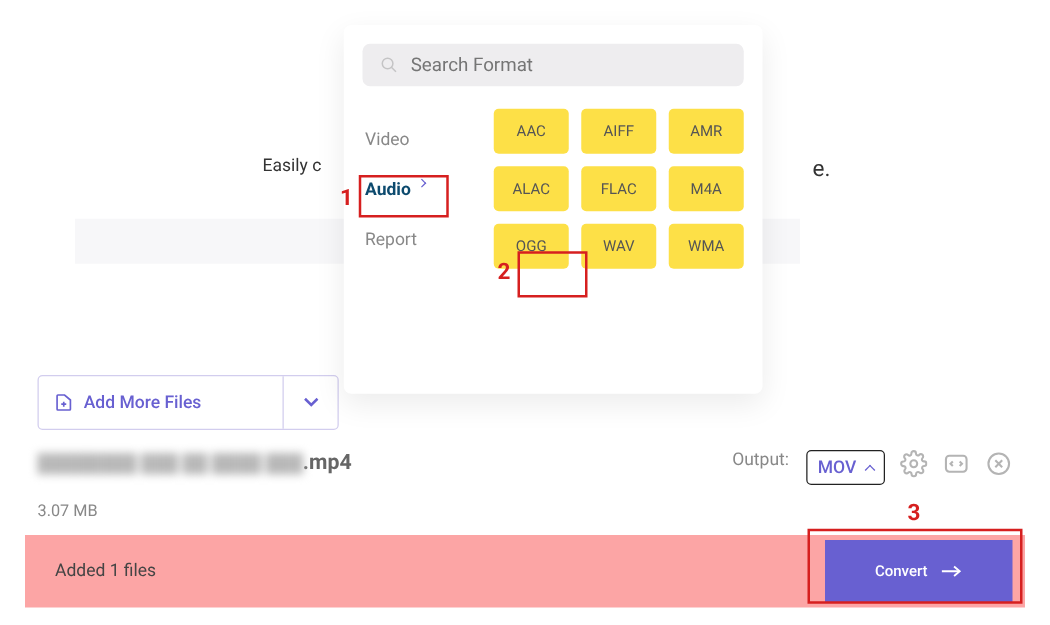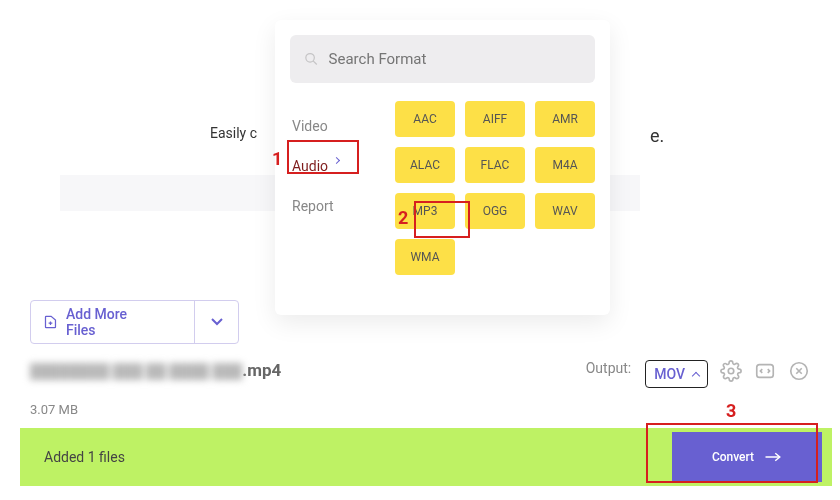--- a/index.html
+++ b/index.html
@@ -5,53 +5,53 @@
     * { box-sizing: border-box; margin: 0; padding: 0; font-family: -apple-system, BlinkMacSystemFont, 'Segoe UI', Roboto, sans-serif; }
     body { background: #ffffff; width: 840px; height: 500px; position: relative; overflow: hidden; }
     
     .hero-text { position: absolute; top: 125px; left: 210px; color: #333; font-size: 14px; }
     .hero-text-right { position: absolute; top: 125px; left: 650px; color: #333; font-size: 18px; }
     
     .upload-bar { position: absolute; top: 175px; left: 60px; right: 200px; height: 36px; background: #f7f7f9; }
     
     .format-panel { position: absolute; top: 20px; left: 275px; width: 335px; height: 295px; background: #fff; border-radius: 6px; box-shadow: 0 8px 24px rgba(0,0,0,0.08); z-index: 20; }
     
-    .search-box { margin: 15px 15px 18px 15px; background: #eeedef; border-radius: 6px; height: 48px; display: flex; align-items: center; padding: 0 14px; }
+    .search-box { margin: 15px 15px 18px 15px; background: #eeedef; border-radius: 6px; height: 34px; display: flex; align-items: center; padding: 0 14px; }
     .search-icon { width: 16px; height: 16px; margin-right: 10px; opacity: 0.4; }
     .search-input { border: none; background: transparent; outline: none; font-size: 15px; color: #888; width: 100%; }
     
     .panel-body { display: flex; padding: 0 15px; }
     .categories { width: 80px; padding-top: 5px; }
     .cat-item { font-size: 14px; color: #888; padding: 12px 2px; cursor: pointer; }
-    .cat-item.active { color: #7f1d1d; font-weight: 400; display: flex; align-items: flex-start; }
+    .cat-item.active { color: #0c4a6e; font-weight: 700; display: flex; align-items: flex-start; }
     .cat-chevron { width: 5px; height: 5px; margin-left: 6px; border-top: 1px solid #6860d1; border-right: 1px solid #6860d1; transform: rotate(45deg); }
     
     .format-grid { display: grid; grid-template-columns: repeat(3, 60px); gap: 10px; margin-left: 28px; }
     .format-btn { height: 36px; background: #fde047; border: none; border-radius: 4px; font-size: 12px; color: #555; cursor: pointer; display: flex; align-items: center; justify-content: center; }
     
     .annotation-box { position: absolute; border: 2.5px solid #d61f1f; z-index: 30; pointer-events: none; }
     .annotation-num { position: absolute; color: #d61f1f; font-weight: 700; font-size: 18px; z-index: 30; pointer-events: none; }
     
-    .add-more-bar { position: absolute; top: 300px; left: 30px; width: 209px; height: 44px; border: 1px solid #d2cdee; border-radius: 4px; display: flex; gap: 40px; }
+    .add-more-bar { position: absolute; top: 300px; left: 30px; width: 241px; height: 44px; border: 1px solid #d2cdee; border-radius: 4px; display: flex; gap: 40px; }
     .add-more-btn { flex: 1; display: flex; align-items: center; padding-left: 12px; color: #6860d1; font-size: 14px; font-weight: 500; }
     .add-more-icon { width: 16px; height: 18px; margin-right: 8px; }
     .add-more-chevron { width: 44px; border-left: 1px solid #d2cdee; display: flex; align-items: center; justify-content: center; color: #6860d1; }
     
     .file-row { position: absolute; top: 360px; left: 30px; right: 30px; }
     .file-name { font-size: 14px; color: #b8b8b8; filter: blur(3.5px); }
     .file-ext { font-size: 17px; color: #666; display: inline; font-weight: bold; }
     .file-size { font-size: 13px; color: #888; margin-top: 22px; }
     
     .file-actions { position: absolute; top: 360px; right: 30px; display: flex; align-items: flex-start; gap: 12px; }
     .output-label { font-size: 14px; color: #888; margin-right: 2px; }
     .output-select { border: 1.5px solid #222; border-radius: 4px; padding: 5px 8px; display: flex; align-items: center; color: #6860d1; font-size: 14px; font-weight: 500; }
     .output-chevron { width: 6px; height: 6px; border-left: 1.5px solid #6860d1; border-top: 1.5px solid #6860d1; transform: rotate(45deg); margin-left: 8px; margin-top: 4px; }
     .action-icon { width: 22px; height: 22px; opacity: 0.55; cursor: pointer; display: flex; align-items: center; justify-content: center; }
     
-    .bottom-bar { position: absolute; bottom: 14px; left: 20px; right: 8px; height: 58px; background: #bef264; display: flex; align-items: center; }
+    .bottom-bar { position: absolute; bottom: 14px; left: 20px; right: 20px; height: 58px; background: #fca5a5; display: flex; align-items: center; }
     .added-text { font-size: 14px; color: #444; margin-left: 24px; }
     .convert-btn { position: absolute; right: 10px; top: 4px; bottom: 4px; width: 150px; background: #6860d1; border: none; color: #fff; font-size: 12px; font-weight: 500; display: flex; align-items: center; justify-content: center; gap: 10px; cursor: pointer; }
     .convert-arrow { width: 18px; height: 12px; }
   </style>
 </head>
 <body>
 
 <div class="hero-text">Easily c</div>
 <div class="hero-text-right">e.</div>
 
@@ -74,21 +74,20 @@
       </div>
       <div class="cat-item">Report</div>
     </div>
     <div class="format-grid">
       <button class="format-btn">AAC</button>
       <button class="format-btn">AIFF</button>
       <button class="format-btn">AMR</button>
       <button class="format-btn">ALAC</button>
       <button class="format-btn">FLAC</button>
       <button class="format-btn">M4A</button>
-      <button class="format-btn">MP3</button>
       <button class="format-btn">OGG</button>
       <button class="format-btn">WAV</button>
       <button class="format-btn">WMA</button>
     </div>
   </div>
 </div>
 
 <div class="annotation-box" style="top:140px; left:287px; width:72px; height:34px;"></div>
 <div class="annotation-num" style="top:148px; left:272px;">1</div>
 

